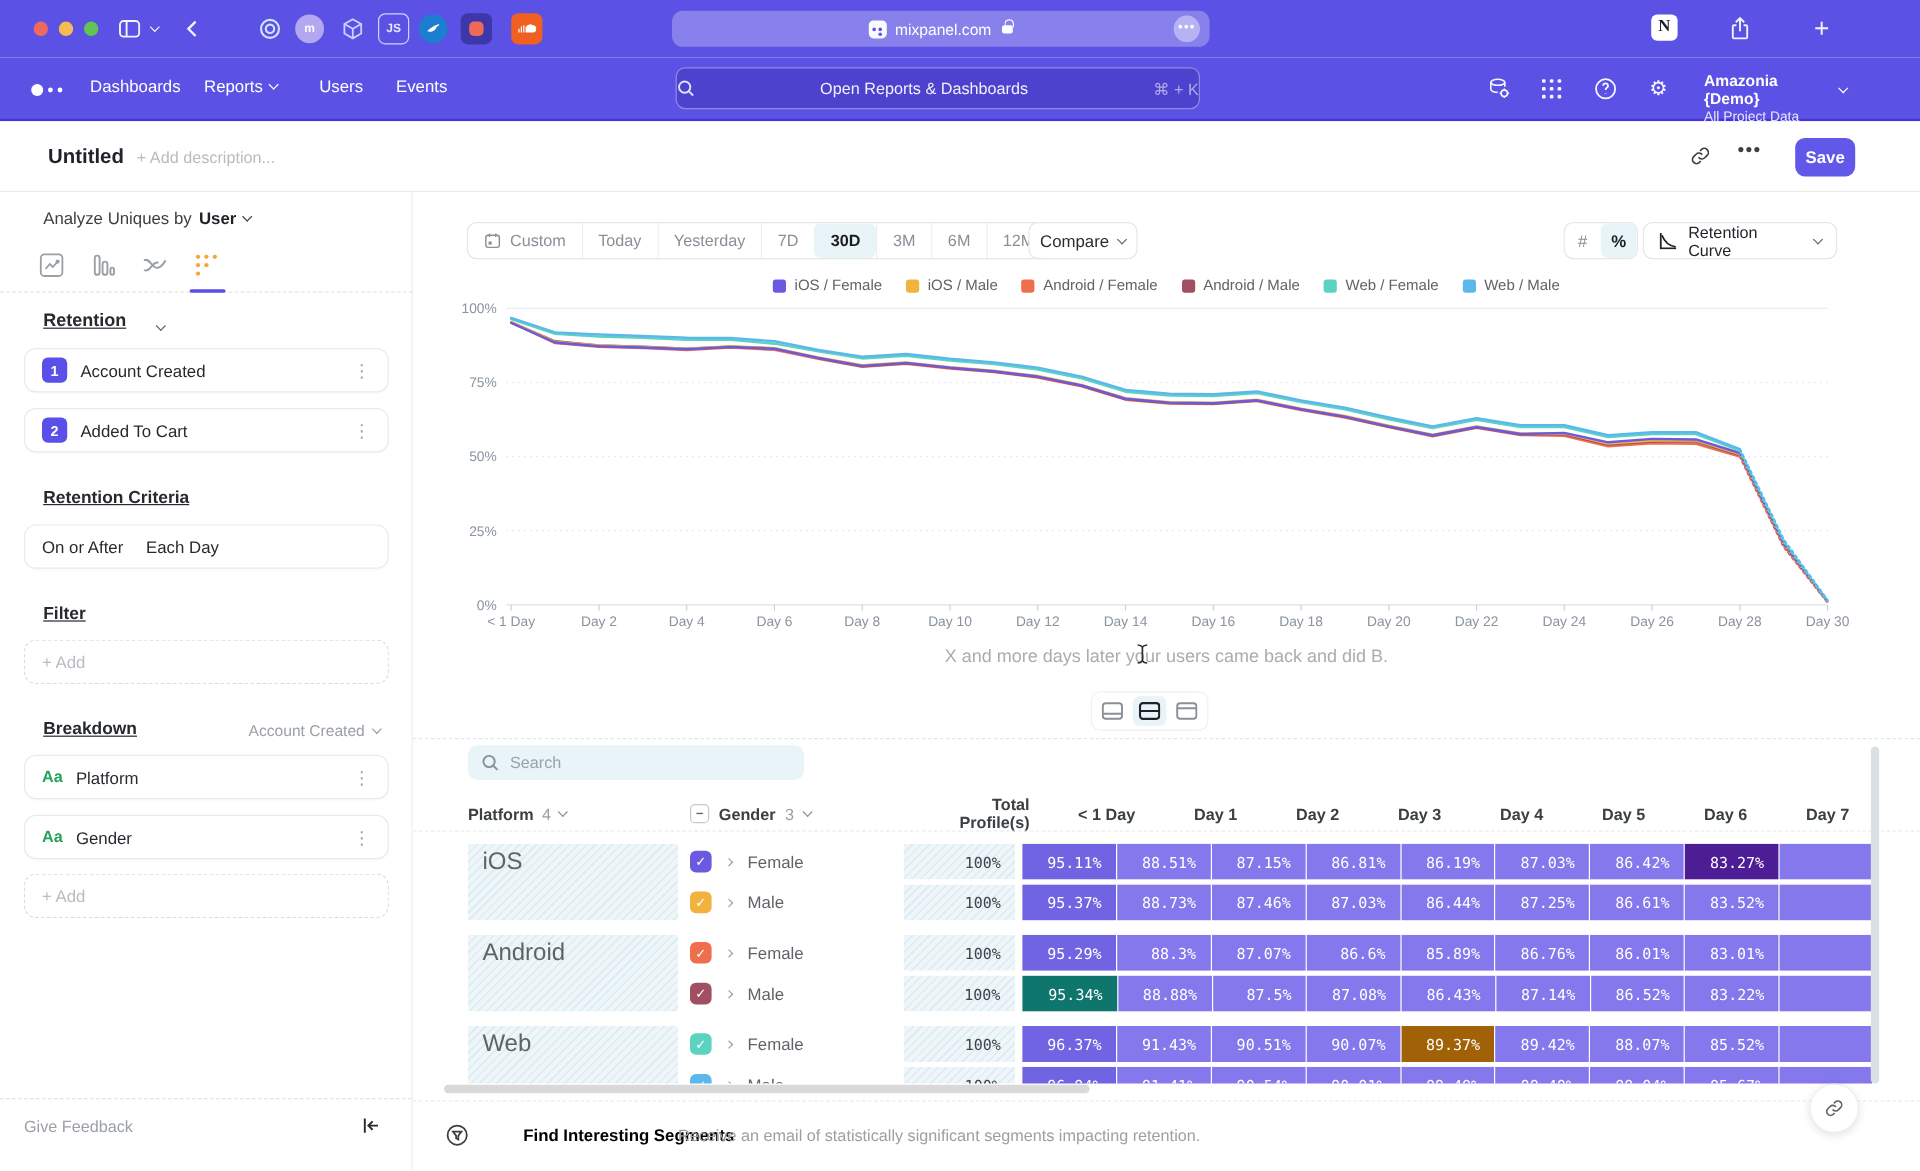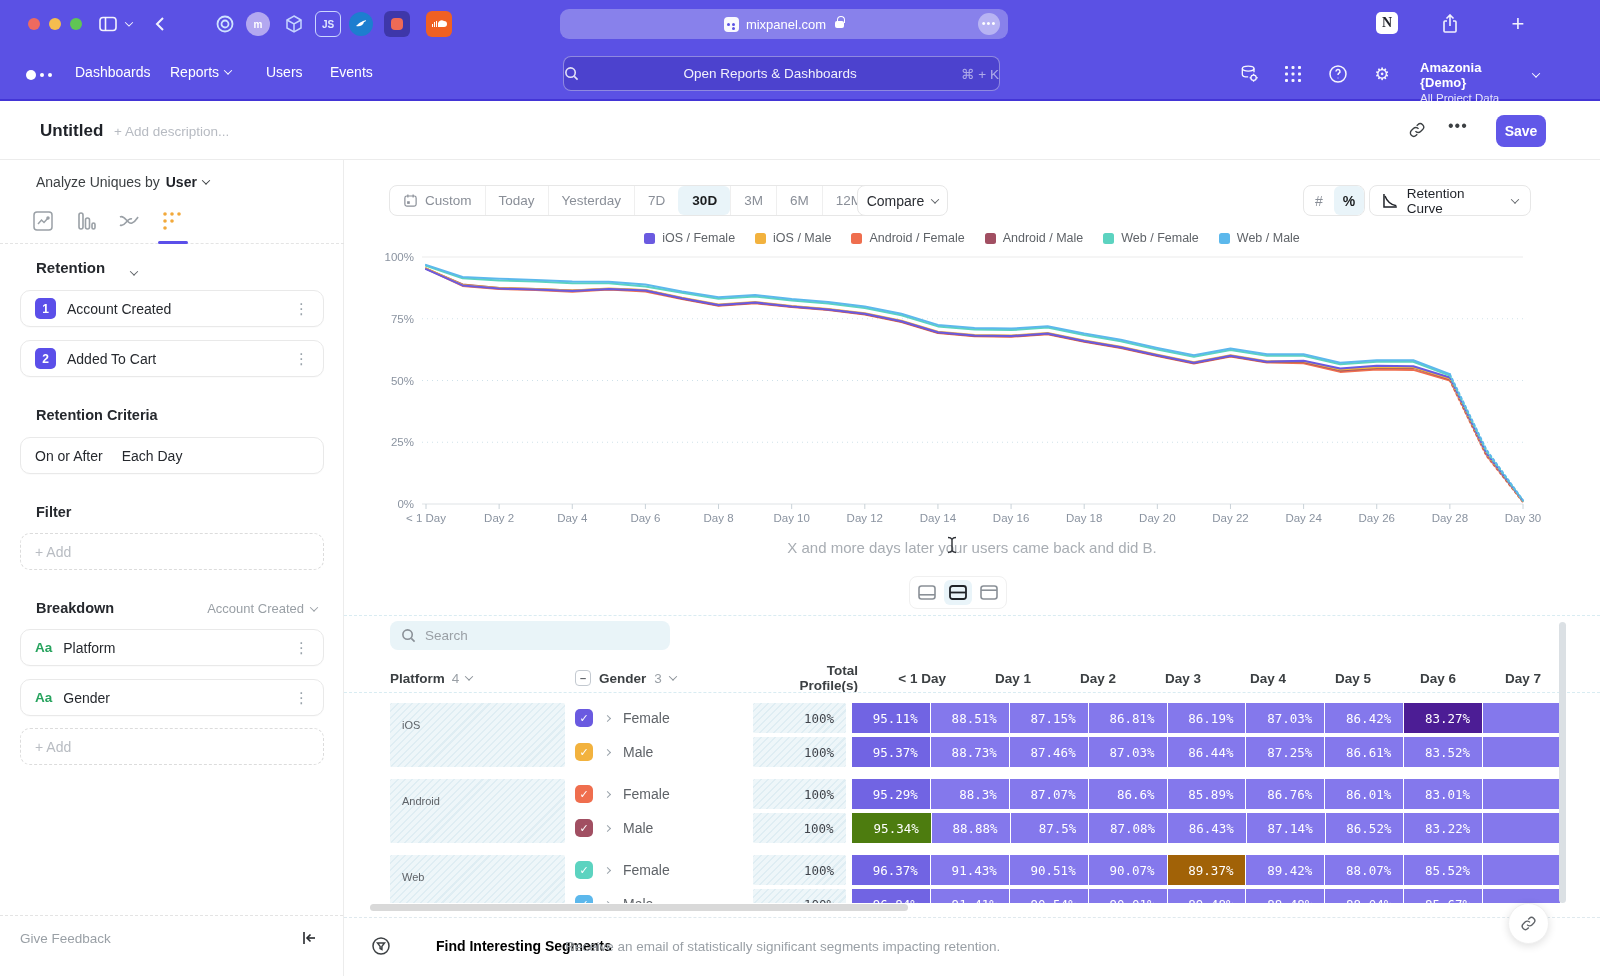--- a/index.html
+++ b/index.html
@@ -47,21 +47,21 @@
     border:none; border-radius:8px; display:flex; align-items:center; justify-content:center; }
   .ellipsis { font-size:16px; color:#3c4043; letter-spacing:1px; }
 
   
   .sidebar { position:absolute; left:0; top:160px; width:344px; height:816px; background:#fff; border-right:1px solid #ececec;padding-left:48px; }
   .an-row { position:absolute; left:36px; top:14px; font-size:14px; color:#3c4043; display:flex; gap:6px; align-items:center;}
   .an-row b { color:#1f2228; font-weight:700; }
   .tabs { position:absolute; left:0; top:44px; width:344px; height:40px; border-bottom:1px dashed #e4e4e4; }
   .tab { position:absolute; top:6px; width:24px; height:24px; color:#9aa0a6; }
   .tab-underline { position:absolute; left:158px; top:37px; width:30px; height:3px; background:#5b4fe9; border-radius:2px; }
-  .side-h { position:absolute; left:36px; font-size:15px; font-weight:700; color:#26292e; display:flex; gap:26px; align-items:flex-end;}
+  .side-h { position:absolute; left:36px; font-size:15px; font-weight:700; color:#26292e; display:flex; gap:26px; align-items:flex-end;text-decoration:underline;}
   .side-h .chev{color:#5f6368;}
   .card { position:absolute; left:20px; width:304px; height:37px; background:#fff; border:1px solid #e9e9e9; border-radius:10px;
     display:flex; align-items:center; padding:0 14px; gap:11px; box-shadow:0 1px 1px rgba(0,0,0,.02); }
   .card .lbl { font-size:14px; color:#26292e; }
   .kebab { margin-left:auto; color:#9aa3ab; font-size:15px; font-family:"DejaVu Sans", sans-serif; }
   .badge { width:21px; height:21px; border-radius:5px; background:#5b4fe9; color:#fff; font-size:12px; font-weight:700;
     display:flex; align-items:center; justify-content:center; }
   .aa { color:#27a35e; font-weight:700; font-size:13.5px; }
   .card.dashed { border:1px dashed #dcdcdc; box-shadow:none; }
   .add-lbl { font-size:14px; color:#b8bcc2; }
@@ -108,21 +108,21 @@
   .thead .h-gender { width:195px; display:flex; gap:8px; align-items:center; font-weight:600;}
   .thead .h-total { width:100px; text-align:right; padding-right:12px; font-weight:600;}
   .thead .chev{color:#8a9097;}
   #day-headers { display:flex; margin-left:6px; }
   .dhead { width:84px; margin-left:1px; text-align:right; padding-right:14px; font-weight:600; }
   .dhead:first-child{margin-left:0;}
   .thead-border { position:absolute; left:0; top:532px; width:1256px; border-top:1px dashed #d9ecf2; }
 
   .tbody { position:absolute; left:0; top:543px; width:1256px; height:200px; overflow:hidden; }
   .tgroup { position:relative; height:64px; margin-bottom:12px; }
-  .pcell { position:absolute; left:46px; top:0; width:175px; height:64px; padding:16px 12px; font-size:11px; color:#5f6368; }
+  .pcell { position:absolute; left:46px; top:0; width:175px; height:64px; padding:4px 12px; font-size:20px; color:#5f6368; }
   .hatch { background-color:#eef6f9; background-image:repeating-linear-gradient(135deg, rgba(90,160,190,.10) 0 1.5px, transparent 1.5px 5px); border-radius:2px; }
   .trow { position:absolute; left:0; width:1216px; height:30px; display:flex; padding-left:231px; overflow:hidden; }
   .gcell { width:195px; display:flex; align-items:center; gap:9px; }
   .cbx { width:18px; height:18px; border-radius:5px; display:flex; align-items:center; justify-content:center;
     color:#fff; font-size:11px; font-family:"DejaVu Sans", sans-serif; }
   .rchev { width:5px; height:5px; border-right:1.5px solid #9aa3ab; border-bottom:1.5px solid #9aa3ab; transform:rotate(-45deg); margin-left:3px;}
   .glabel { font-size:14px; color:#5f6368; margin-left:4px;}
   .tot { width:100px; height:30px; display:flex; align-items:center; justify-content:flex-end; padding-right:12px;
     font-family:"DejaVu Sans Mono", monospace; font-size:12.5px; color:#3f434a; }
   .vcell { width:84px; margin-left:1px; height:30px; display:flex; align-items:center; justify-content:flex-end; padding-right:12px;
@@ -643,21 +643,21 @@
             <div class="vcell" style="background: rgb(132, 120, 236);">83.01%</div>
             <div class="vcell sliver" style="background: rgb(132, 120, 236);"></div>
           </div>
           <div class="trow" style="top: 34px;">
             <div class="gcell">
               <span class="cbx" style="background: rgb(161, 79, 98);">✓</span>
               <span class="rchev"></span>
               <span class="glabel">Male</span>
             </div>
             <div class="tot hatch">100%</div>
-            <div class="vcell first" style="background: #4d7c0f; padding-left: 16px;">95.34%</div>
+            <div class="vcell first" style="background: #0f766e; padding-left: 16px;">95.34%</div>
             <div class="vcell" style="background: rgb(132, 120, 236);">88.88%</div>
             <div class="vcell" style="background: rgb(132, 120, 236);">87.5%</div>
             <div class="vcell" style="background: rgb(132, 120, 236);">87.08%</div>
             <div class="vcell" style="background: rgb(132, 120, 236);">86.43%</div>
             <div class="vcell" style="background: rgb(132, 120, 236);">87.14%</div>
             <div class="vcell" style="background: rgb(132, 120, 236);">86.52%</div>
             <div class="vcell" style="background: rgb(132, 120, 236);">83.22%</div>
             <div class="vcell sliver" style="background: rgb(132, 120, 236);"></div>
           </div>
         </div>

